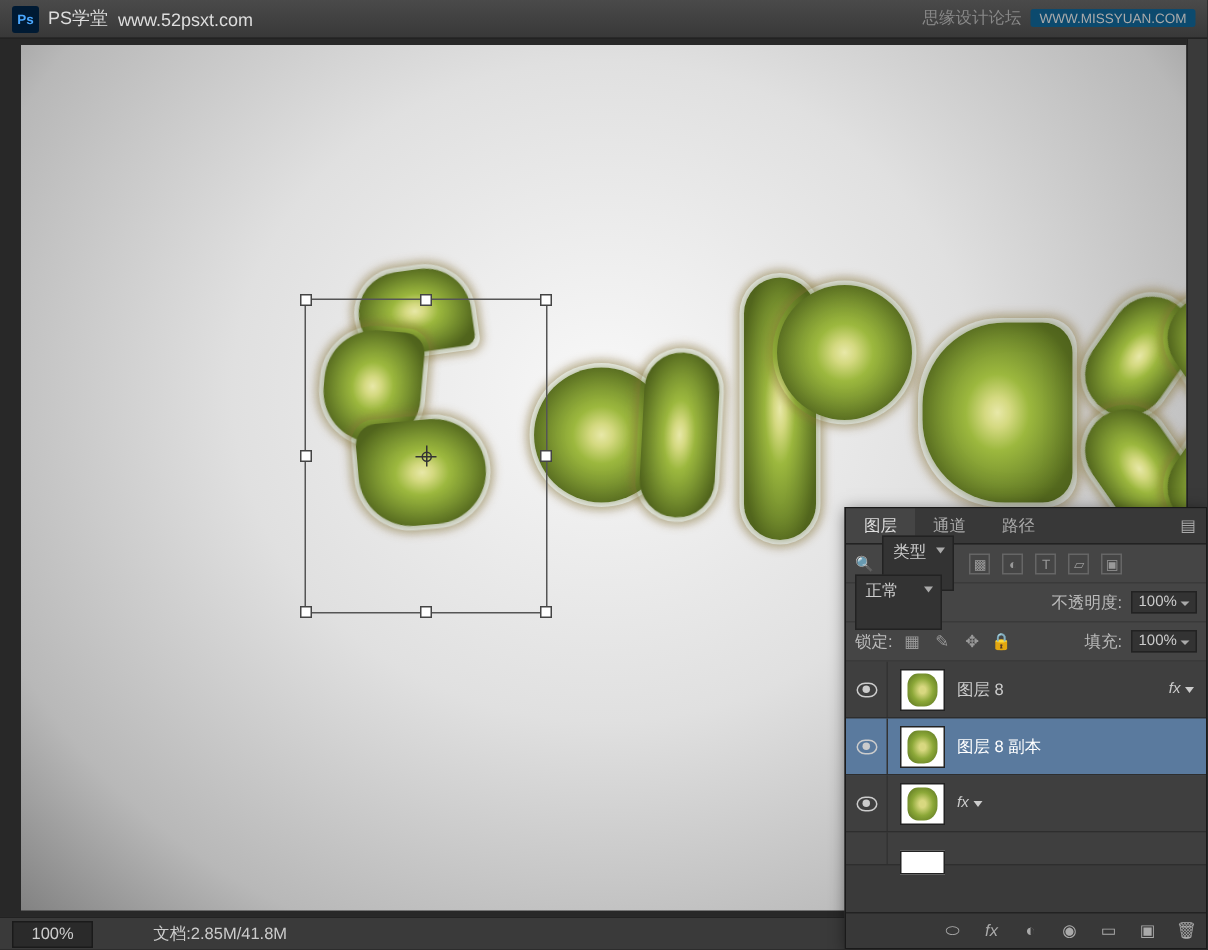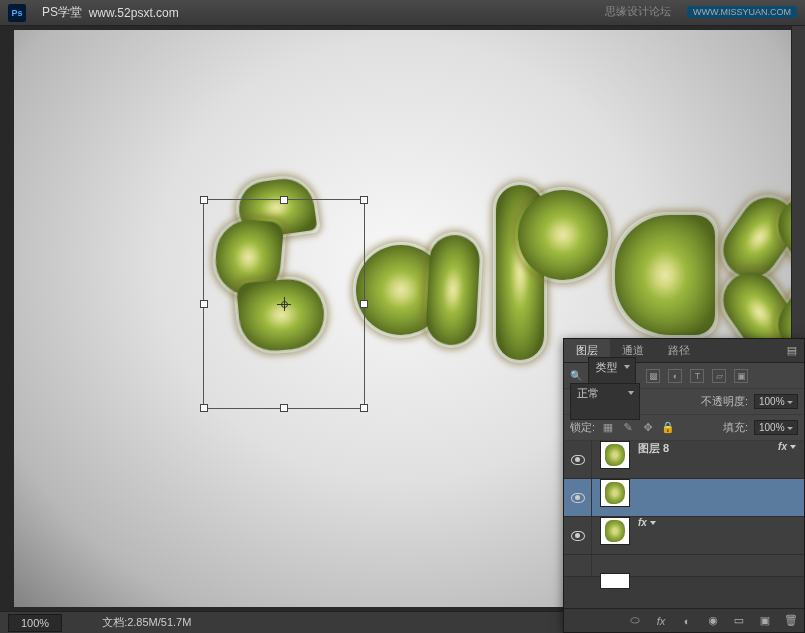--- a/index.html
+++ b/index.html
@@ -26,32 +26,32 @@
     .ps-icon {
       width: 18px;
       height: 18px;
       background: #001a33;
       color: #4aa8ff;
       font-size: 9px;
       font-weight: bold;
       display: flex;
       align-items: center;
       justify-content: center;
-      margin-right: 16px;
+      margin-right: 6px;
       border-radius: 2px;
     }
     .watermark {
       position: absolute;
       top: 4px;
       right: 8px;
       color: #888;
       font-size: 11px;
       display: flex;
       align-items: center;
-      gap: 16px;
+      gap: 6px;
     }
     .watermark-badge {
       background: #0c4a6e;
       padding: 1px 6px;
       border-radius: 2px;
       font-size: 9px;
       color: #aaa;
     }
     .canvas-area {
       position: absolute;
@@ -307,24 +307,23 @@
       color: #999;
     }
     .layer-list {
       flex: 1;
       overflow-y: auto;
       background: #3a3a3a;
     }
     .layer-row {
       height: 38px;
       display: flex;
-      align-items: flex-start;
+      align-items: center;
       border-bottom: 1px solid #2e2e2e;
       background: #3f3f3f;
-      font-weight: bold;
     }
     .layer-row.selected {
       background: #5a7a9e;
       color: #fff;
     }
     .layer-vis {
       width: 28px;
       display: flex;
       align-items: center;
       justify-content: center;
@@ -469,21 +468,21 @@
           <div class="transform-center-ring"></div>
         </div>
     </div>
   </div>
 </div>
 
 <div class="scrollbar-v"></div>
 
 <div class="statusbar">
   <div class="zoom">100%</div>
-  <span>文档:2.85M/51.7M</span>
+  <span>文档:2.85M/41.8M</span>
   <div class="triangle"></div>
 </div>
 
 <div class="layers-panel">
   <div class="panel-tabs">
     <div class="panel-tab active">图层</div>
     <div class="panel-tab">通道</div>
     <div class="panel-tab">路径</div>
     <div class="panel-menu">▤</div>
   </div>
@@ -494,21 +493,21 @@
     <div class="filter-icons">
       <div class="filter-icon">▩</div>
       <div class="filter-icon">◐</div>
       <div class="filter-icon">T</div>
       <div class="filter-icon">▱</div>
       <div class="filter-icon">▣</div>
     </div>
   </div>
 
   <div class="panel-row">
-    <div class="panel-dropdown" style="width:70px">正常</div>
+    <div class="panel-dropdown" style="width:58px">正常</div>
     <div class="spacer"></div>
     <span class="panel-label">不透明度:</span>
     <div class="percent-input">100%</div>
   </div>
 
   <div class="panel-row">
     <span class="panel-label">锁定:</span>
     <div class="lock-icons">
       <div class="lock-icon">▦</div>
       <div class="lock-icon">✎</div>
@@ -531,20 +530,21 @@
       <div class="layer-name">图层 8</div>
       <div class="layer-fx">fx</div>
     </div>
     <div class="layer-row selected">
       <div class="layer-vis">
           <div class="eye-icon"></div>
         </div>
       <div class="layer-thumb">
           <div class="layer-thumb-kiwi"></div>
         </div>
+      <div class="layer-name">图层 8 副本</div>
     </div>
     <div class="layer-row">
       <div class="layer-vis">
           <div class="eye-icon"></div>
         </div>
       <div class="layer-thumb">
           <div class="layer-thumb-kiwi"></div>
         </div>
       <div class="layer-fx">fx</div>
     </div>

